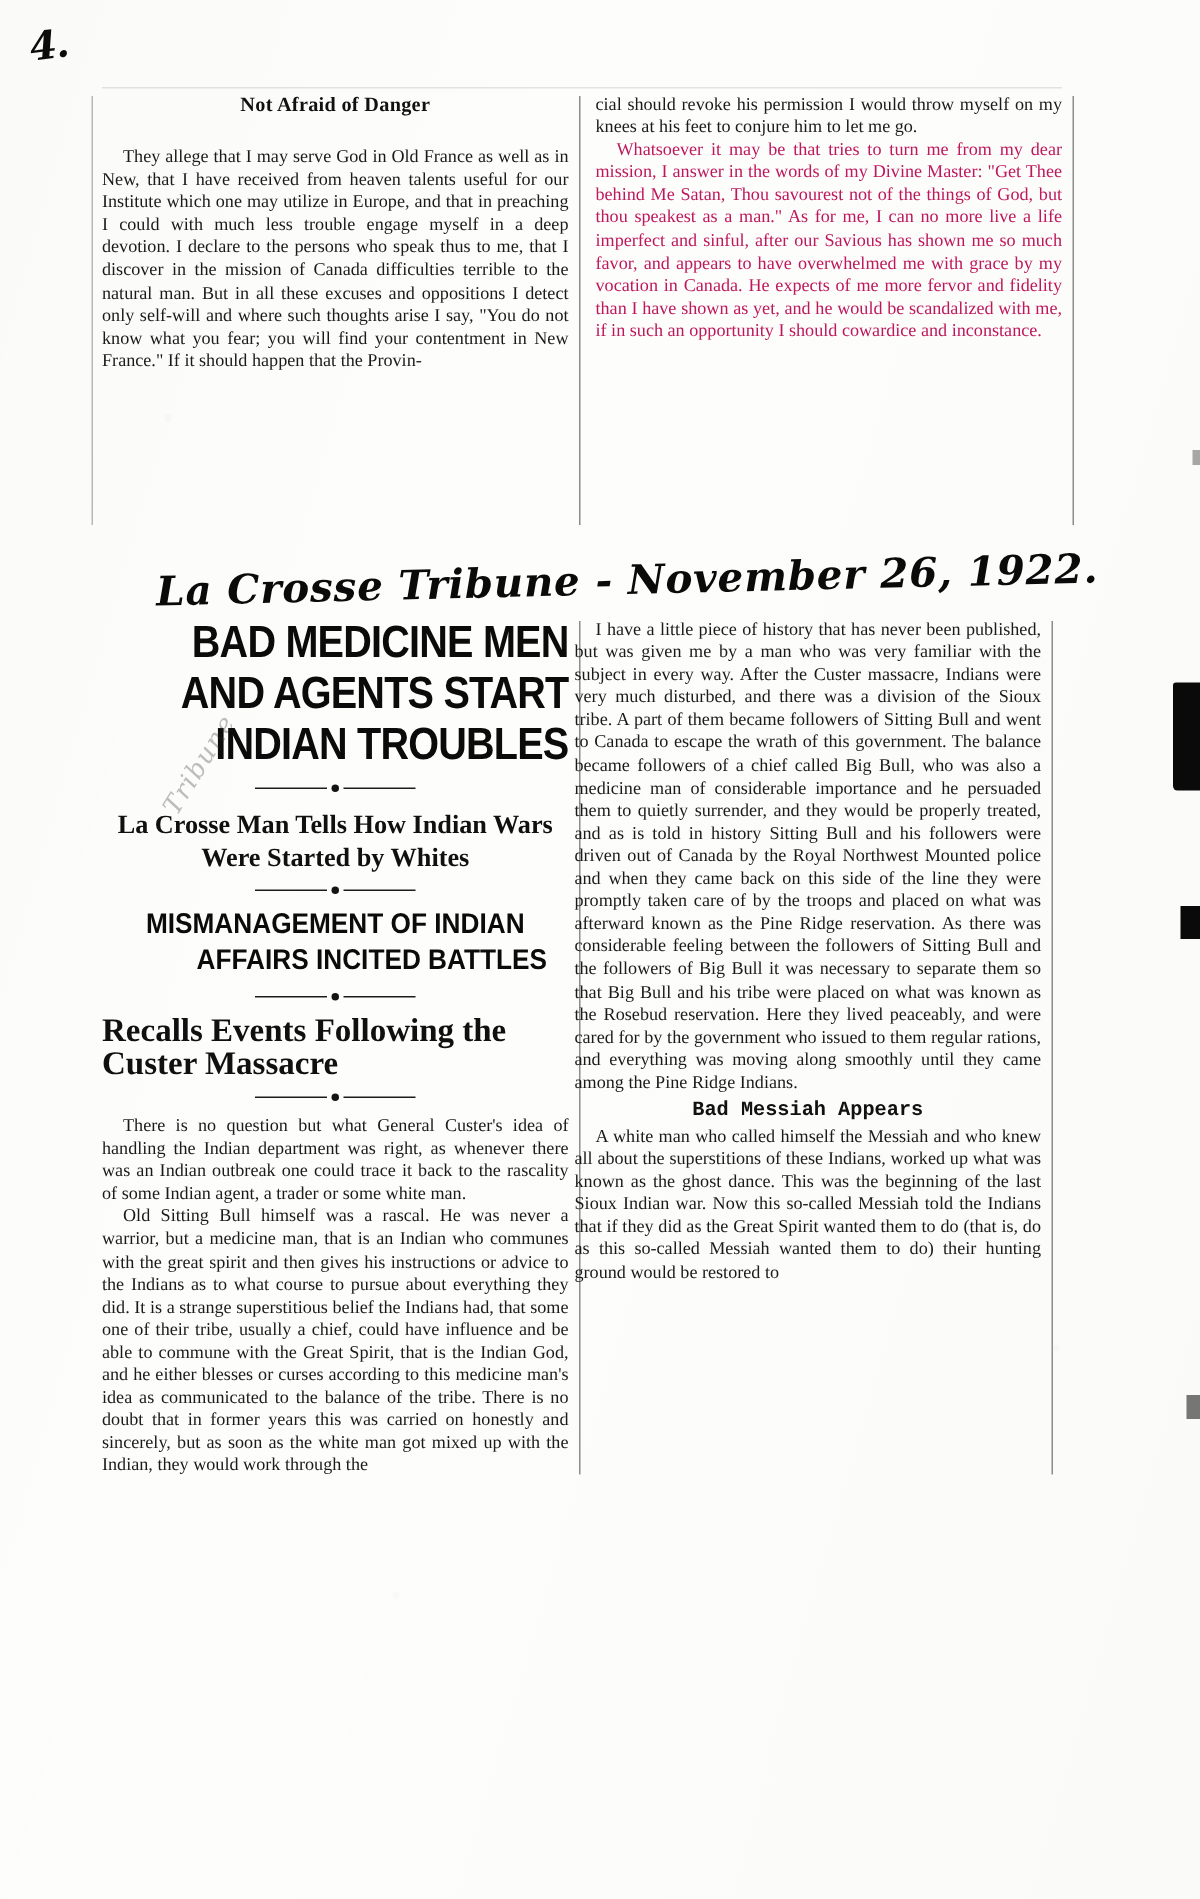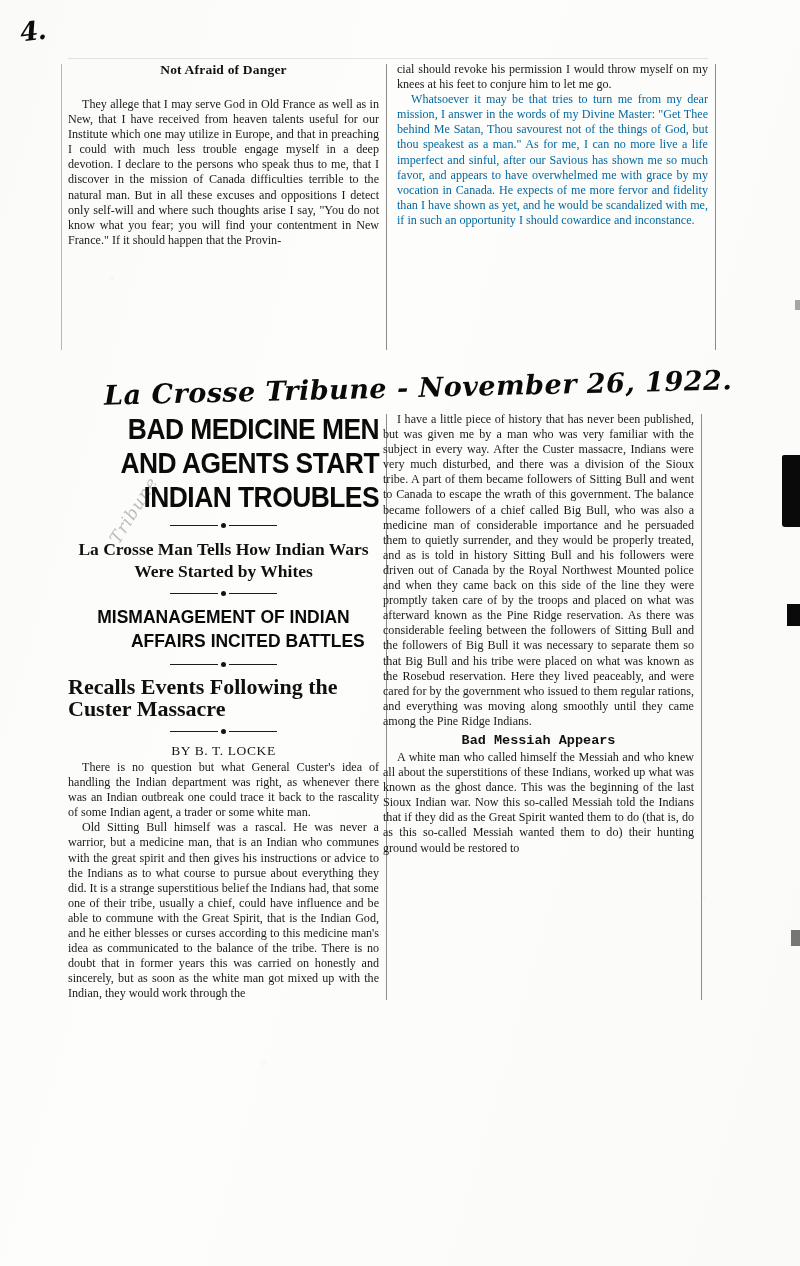--- a/index.html
+++ b/index.html
@@ -96,21 +96,21 @@
     color: #1a1a1a;
     text-align: justify;
     margin: 0;
     text-indent: 14px;
     -webkit-hyphens: none;
     hyphens: none;
   }
   .body-text + .body-text { margin-top: 0; }
 
   
-  .ink-light { color: #0369a1; }
+  .ink-light { color: #be185d; }
 
   
   .handwritten {
     position: absolute;
     left: 104px;
     top: 372px;
     font-family: "DejaVu Serif", serif;
     font-style: italic;
     font-size: 27px;
     font-weight: 600;
@@ -319,21 +319,20 @@
       </div>
 
       <h2 class="deck-serif-2">Recalls Events Following the Custer Massacre</h2>
 
       <div class="dinkus">
         <span class="seg"></span>
         <span class="dot"></span>
         <span class="seg"></span>
       </div>
 
-      <div class="byline">BY B. T. LOCKE</div>
 
       <p class="body-text">There is no question but what General Custer's idea of handling the Indian department was right, as whenever there was an Indian outbreak one could trace it back to the rascality of some Indian agent, a trader or some white man.</p>
       <p class="body-text">Old Sitting Bull himself was a rascal. He was never a warrior, but a medicine man, that is an Indian who communes with the great spirit and then gives his instructions or advice to the Indians as to what course to pursue about everything they did. It is a strange superstitious belief the Indians had, that some one of their tribe, usually a chief, could have influence and be able to commune with the Great Spirit, that is the Indian God, and he either blesses or curses according to this medicine man's idea as communicated to the balance of the tribe. There is no doubt that in former years this was carried on honestly and sincerely, but as soon as the white man got mixed up with the Indian, they would work through the</p>
     </div>
 
     <div class="art-col-right">
       <div class="rule-right"></div>
 
       <p class="body-text">I have a little piece of history that has never been published, but was given me by a man who was very familiar with the subject in every way. After the Custer massacre, Indians were very much disturbed, and there was a division of the Sioux tribe. A part of them became followers of Sitting Bull and went to Canada to escape the wrath of this government. The balance became followers of a chief called Big Bull, who was also a medicine man of considerable importance and he persuaded them to quietly surrender, and they would be properly treated, and as is told in history Sitting Bull and his followers were driven out of Canada by the Royal Northwest Mounted police and when they came back on this side of the line they were promptly taken care of by the troops and placed on what was afterward known as the Pine Ridge reservation. As there was considerable feeling between the followers of Sitting Bull and the followers of Big Bull it was necessary to separate them so that Big Bull and his tribe were placed on what was known as the Rosebud reservation. Here they lived peaceably, and were cared for by the government who issued to them regular rations, and everything was moving along smoothly until they came among the Pine Ridge Indians.</p>
 

